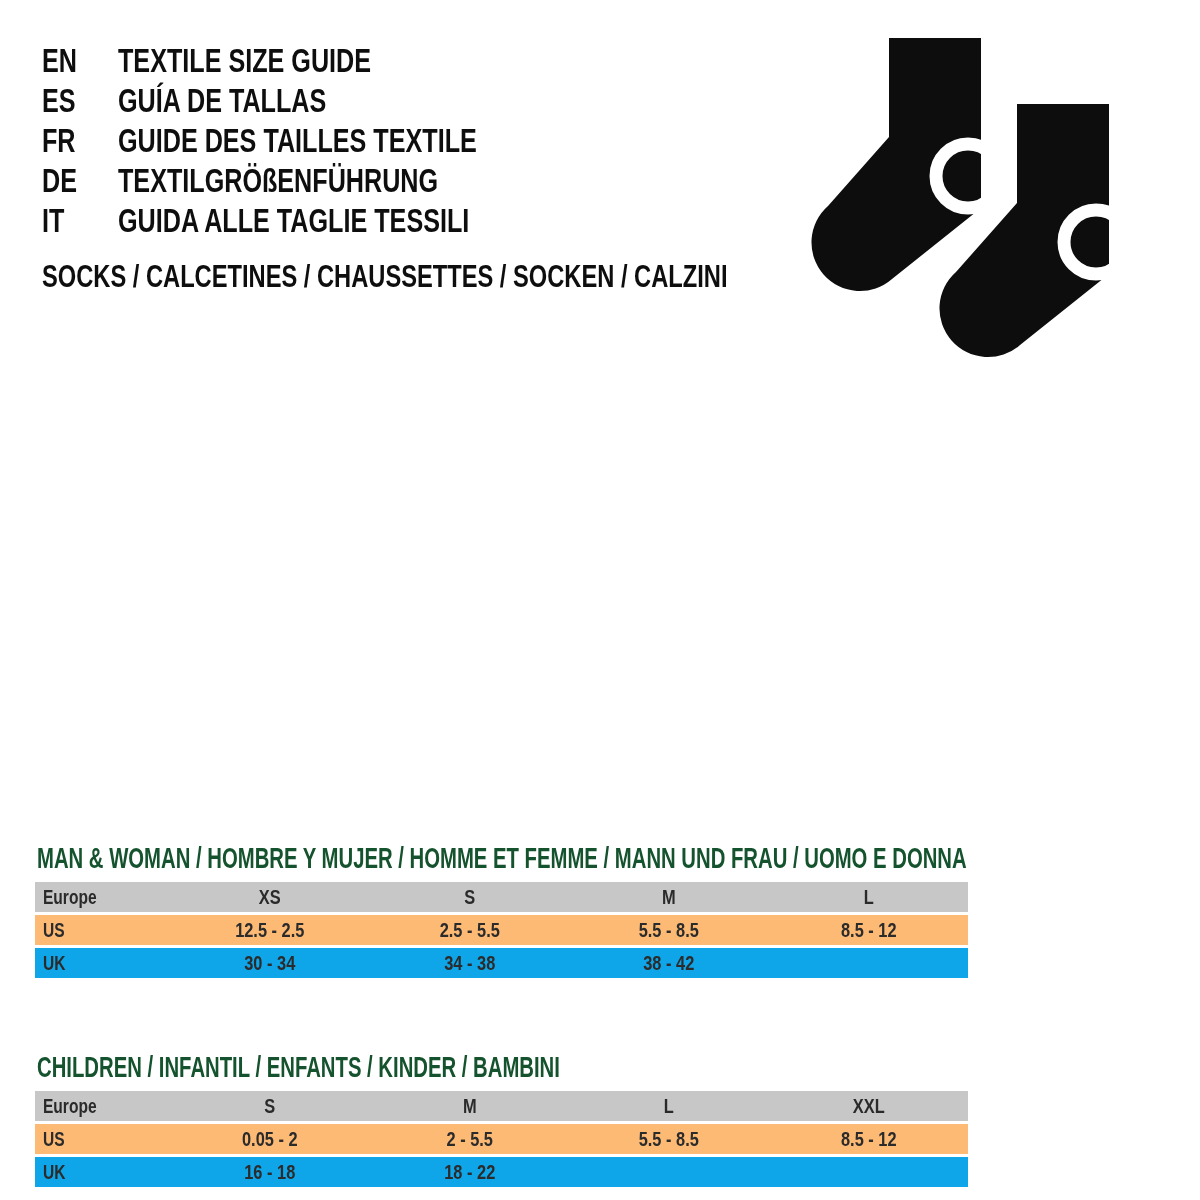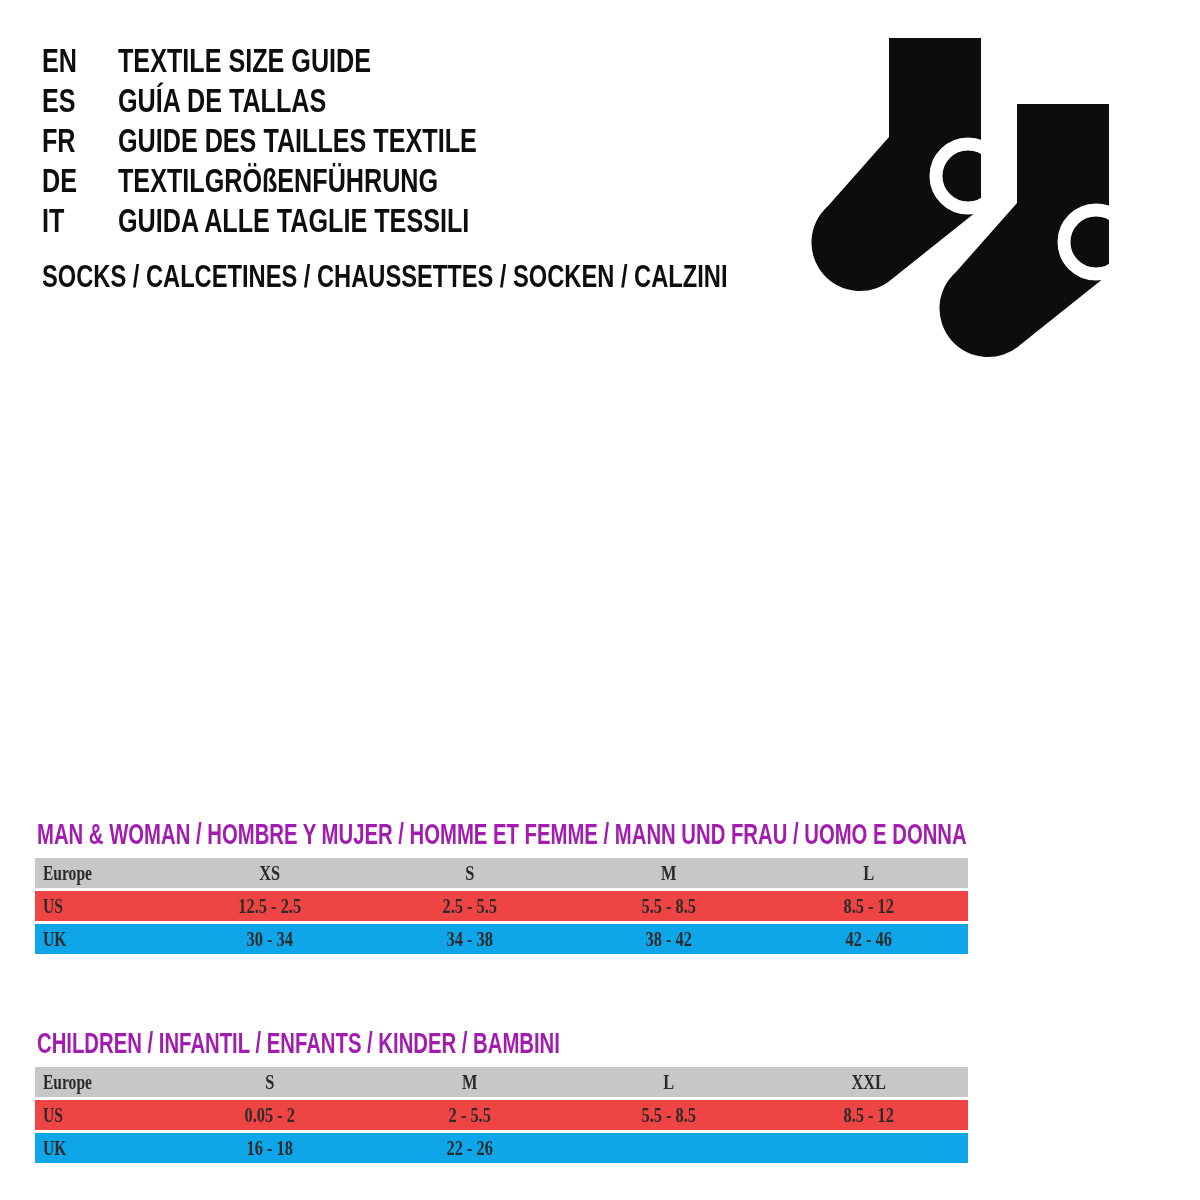--- a/index.html
+++ b/index.html
@@ -70,35 +70,35 @@
     left: 35px;
     width: 933px;
   }
   .size-table.t1 { top: 821px; }
   .size-table.t2 { top: 1030px; }
   .t-title {
     font-size: 29px;
     line-height: 26px;
     margin-bottom: 11px;
     margin-left: 2px;
-    color: #a21caf;
+    color: #14532d;
+    margin-top: 24px;
   }
   .t-title .cond-l { transform: scaleX(0.70); }
   .t-row {
     display: grid;
     grid-template-columns: 135px 1fr 1fr 1fr 1fr;
     height: 30px;
     line-height: 30px;
     margin-bottom: 3px;
     font-size: 21px;
     color: #2b2b2b;
-    font-family: Liberation Serif, serif;
   }
   .t-row.head { background: #c7c7c7; color: #2a2a2a; }
-  .t-row.r-us { background: #ef4444; }
+  .t-row.r-us { background: #fdba74; }
   .t-row.r-uk { background: #0ea5e9; }
   .cell { overflow: visible; }
   .cell.first { padding-left: 8px; }
 </style>
 </head>
 <body>
 
 <div class="page">
 
   <div class="lang-block">
@@ -177,23 +177,20 @@
       <div class="cell first"><span class="cond-l">UK</span></div>
       <div class="cell">
           <span class="cond-c">30 - 34</span>
         </div>
       <div class="cell">
           <span class="cond-c">34 - 38</span>
         </div>
       <div class="cell">
           <span class="cond-c">38 - 42</span>
         </div>
-      <div class="cell">
-          <span class="cond-c">42 - 46</span>
-        </div>
     </div>
   </div>
 
   <div class="size-table t2">
     <div class="t-title">
       <span class="cond-l">CHILDREN / INFANTIL / ENFANTS / KINDER / BAMBINI</span>
     </div>
     <div class="t-row head">
       <div class="cell first"><span class="cond-l">Europe</span></div>
       <div class="cell">
@@ -223,18 +220,18 @@
       <div class="cell">
           <span class="cond-c">8.5 - 12</span>
         </div>
     </div>
     <div class="t-row r-uk">
       <div class="cell first"><span class="cond-l">UK</span></div>
       <div class="cell">
           <span class="cond-c">16 - 18</span>
         </div>
       <div class="cell">
-          <span class="cond-c">22 - 26</span>
+          <span class="cond-c">18 - 22</span>
         </div>
     </div>
   </div>
 
 </div>
 
 </body></html>

